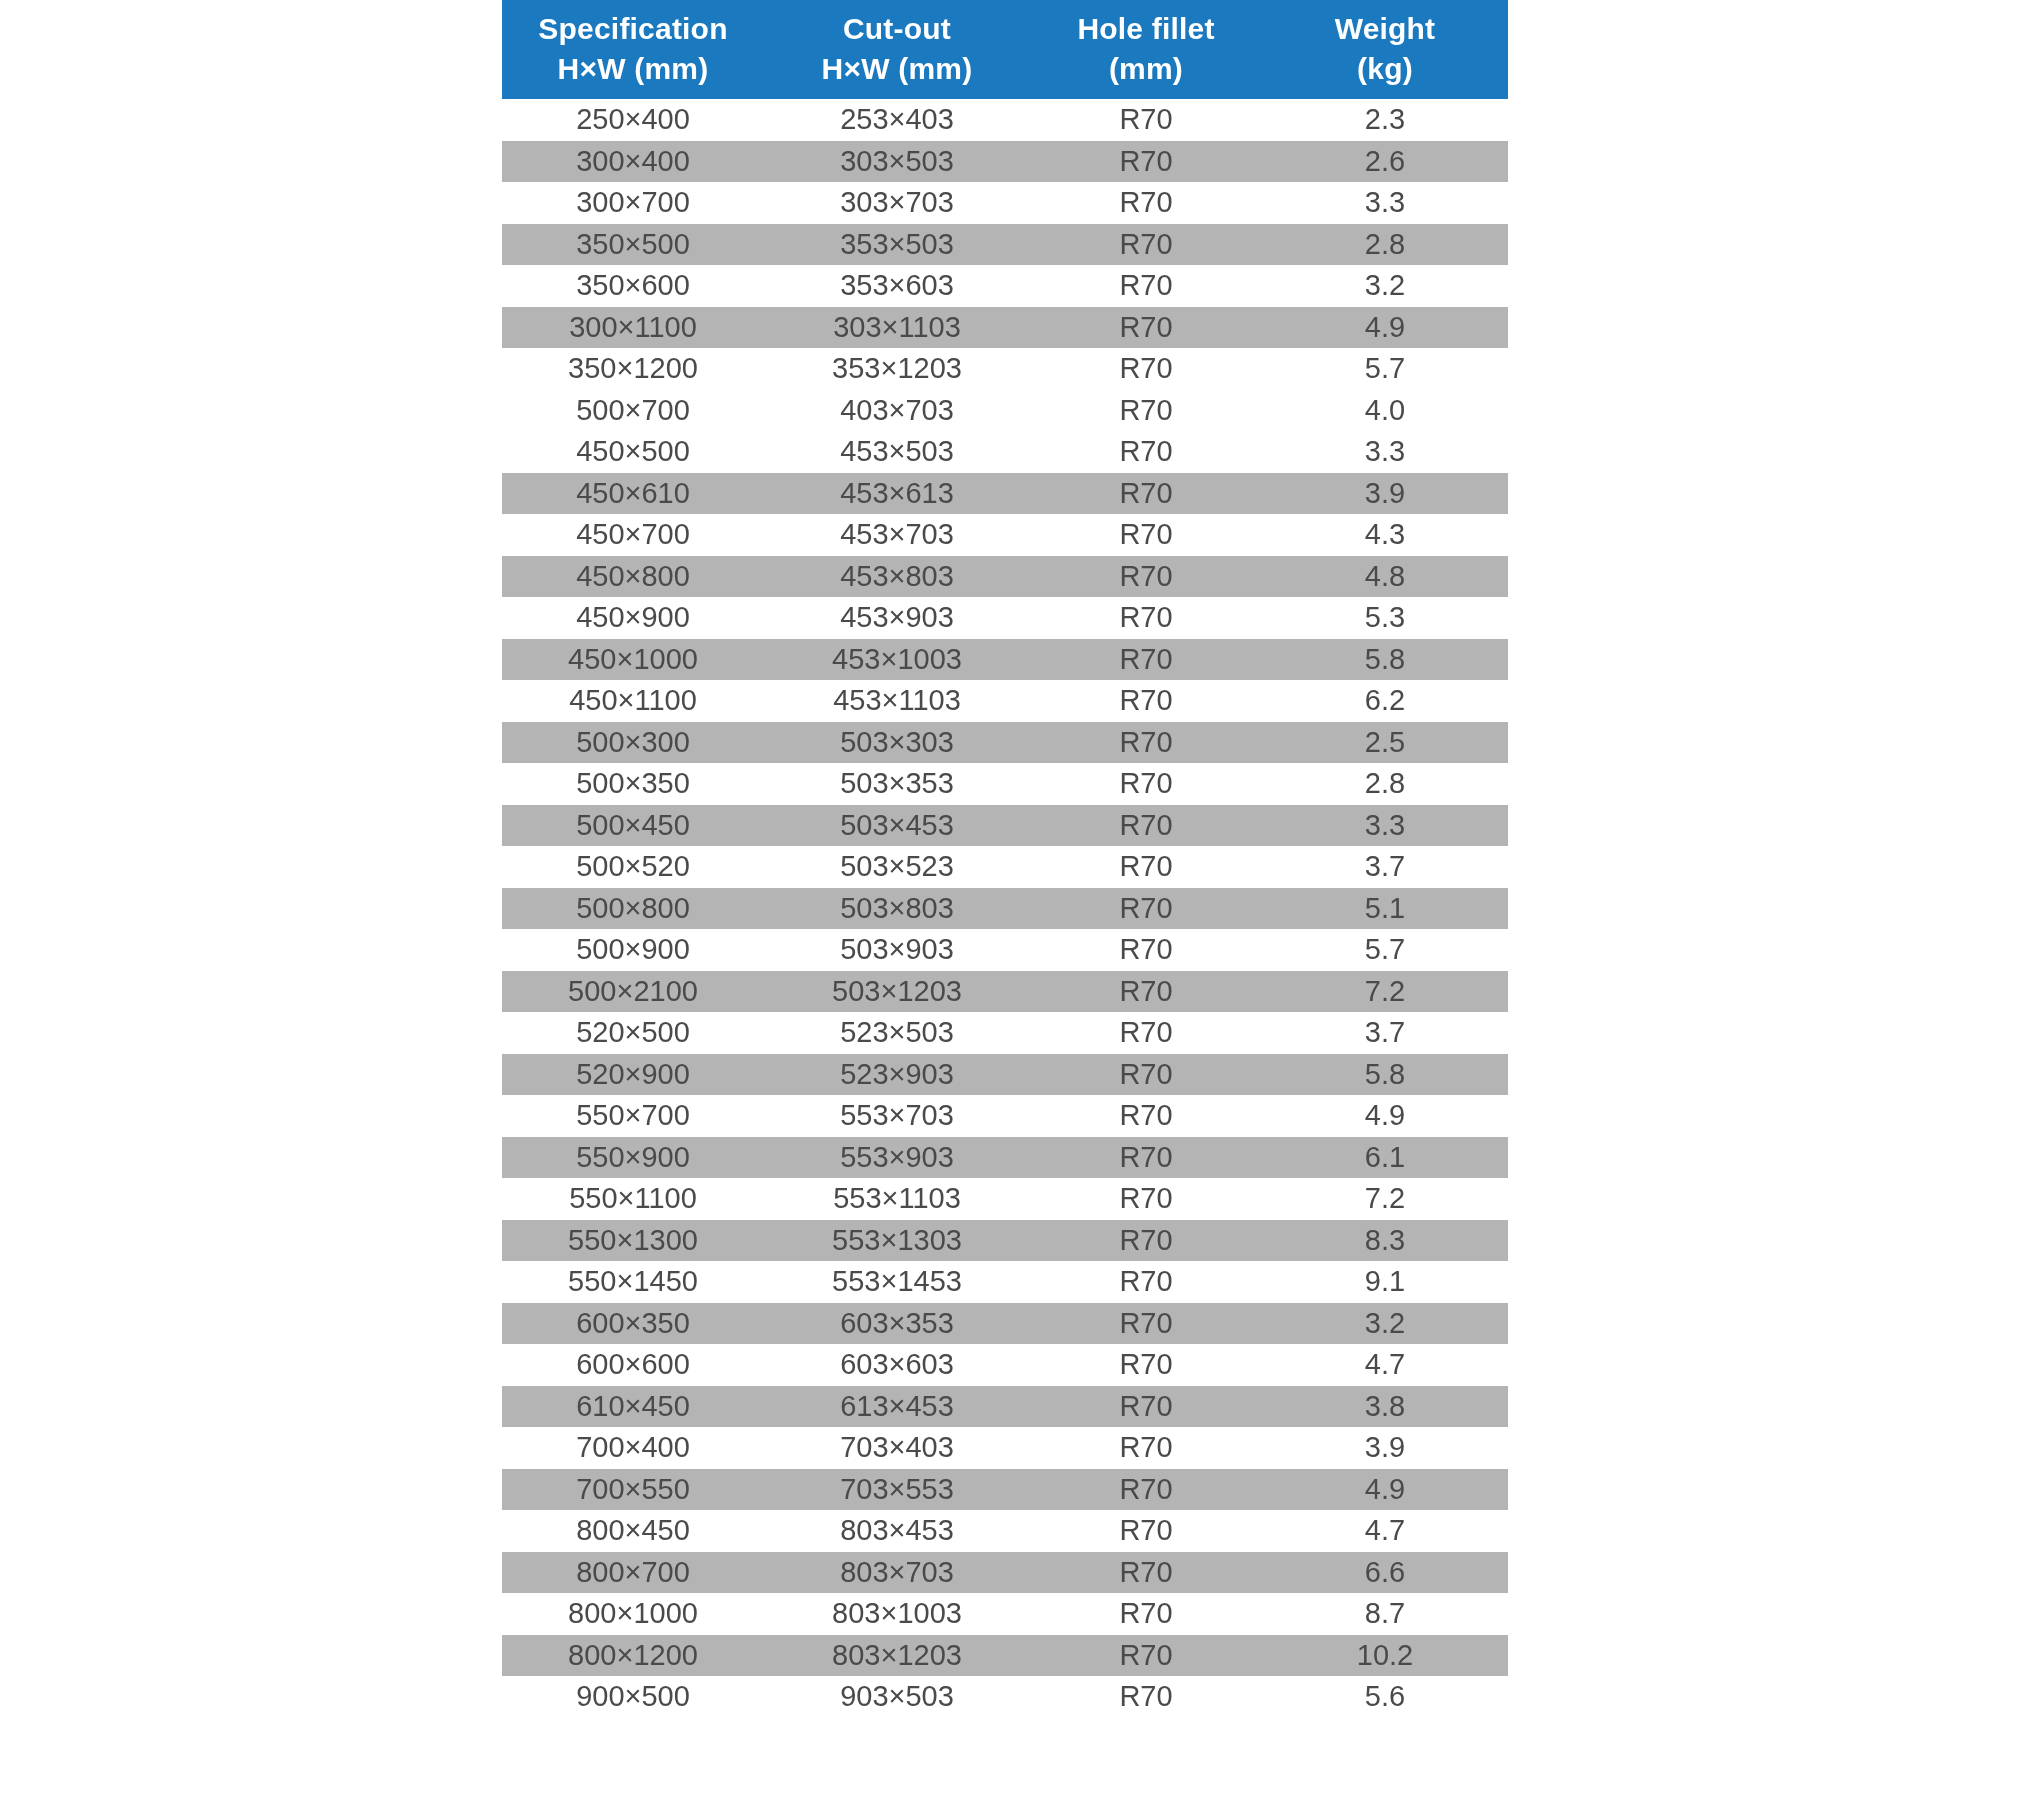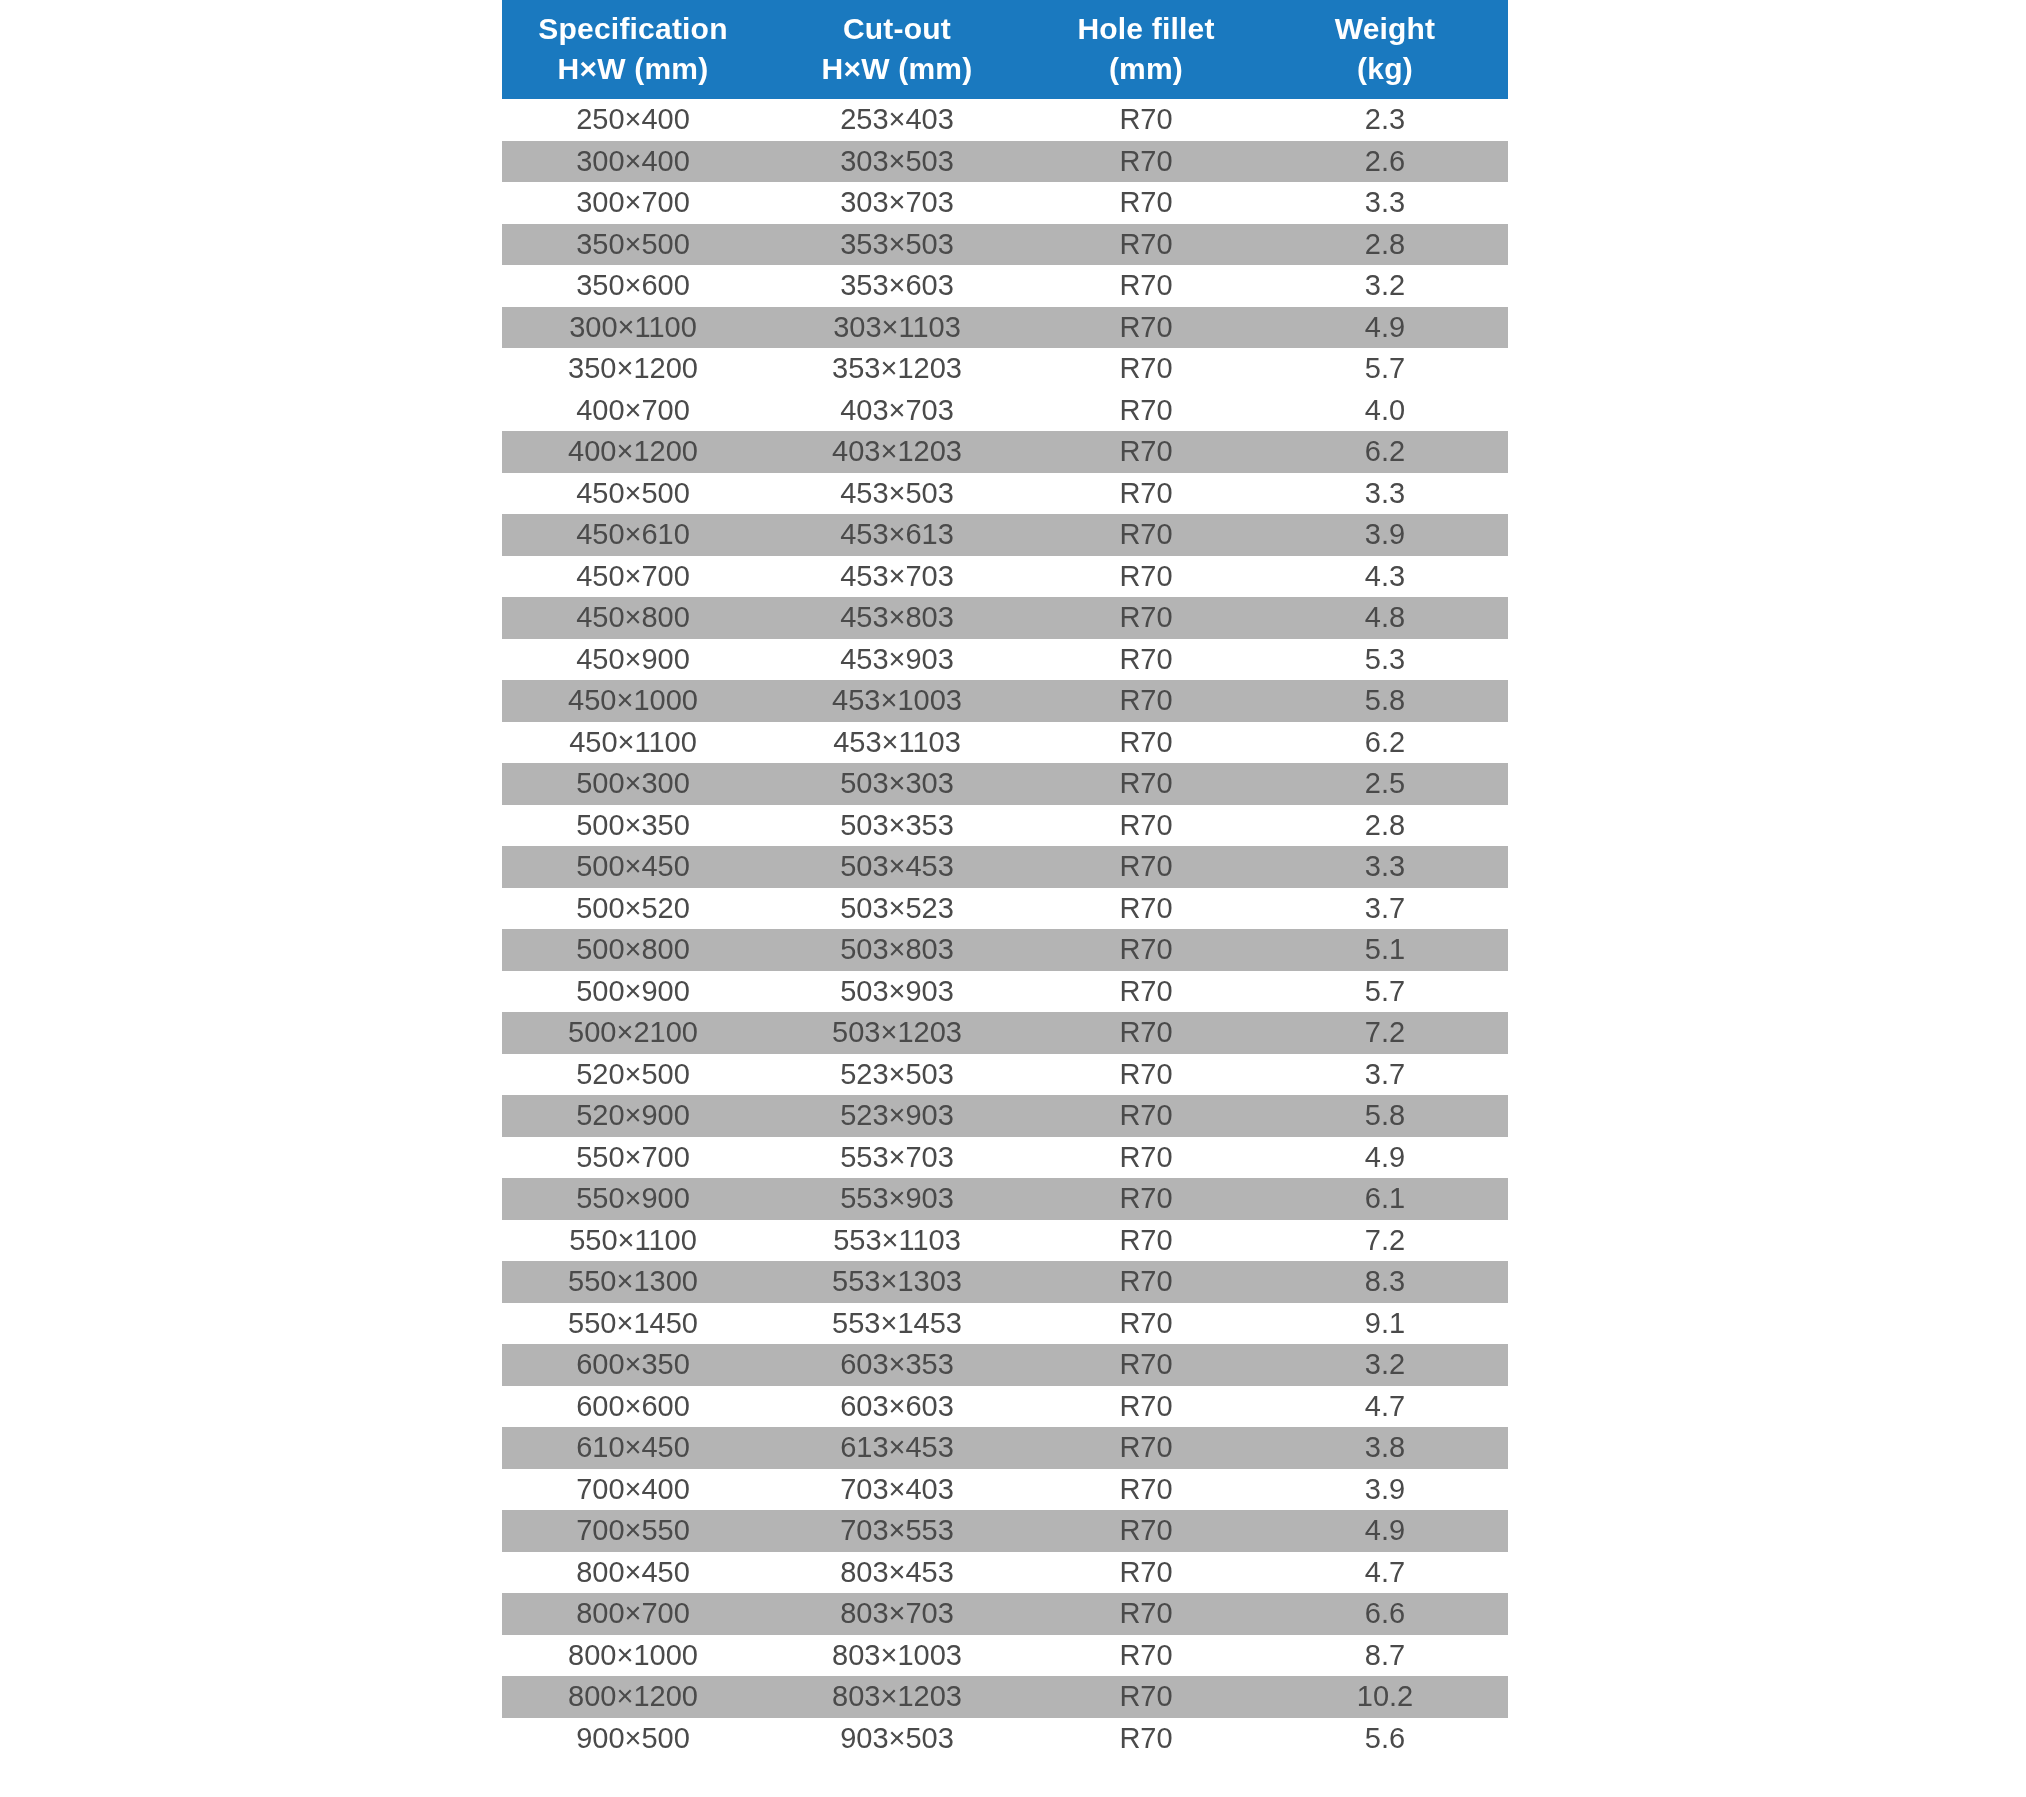--- a/index.html
+++ b/index.html
@@ -160,30 +160,24 @@
             <td>R70</td>
             <td>4.9</td>
           </tr>
           <tr class="row-odd">
             <td>350×1200</td>
             <td>353×1203</td>
             <td>R70</td>
             <td>5.7</td>
           </tr>
           <tr class="row-odd">
-            <td>400×700</td>
+            <td>500×700</td>
             <td>403×703</td>
             <td>R70</td>
             <td>4.0</td>
-          </tr>
-          <tr class="row-even">
-            <td>400×1200</td>
-            <td>403×1203</td>
-            <td>R70</td>
-            <td>6.2</td>
           </tr>
           <tr class="row-odd">
             <td>450×500</td>
             <td>453×503</td>
             <td>R70</td>
             <td>3.3</td>
           </tr>
           <tr class="row-even">
             <td>450×610</td>
             <td>453×613</td>

